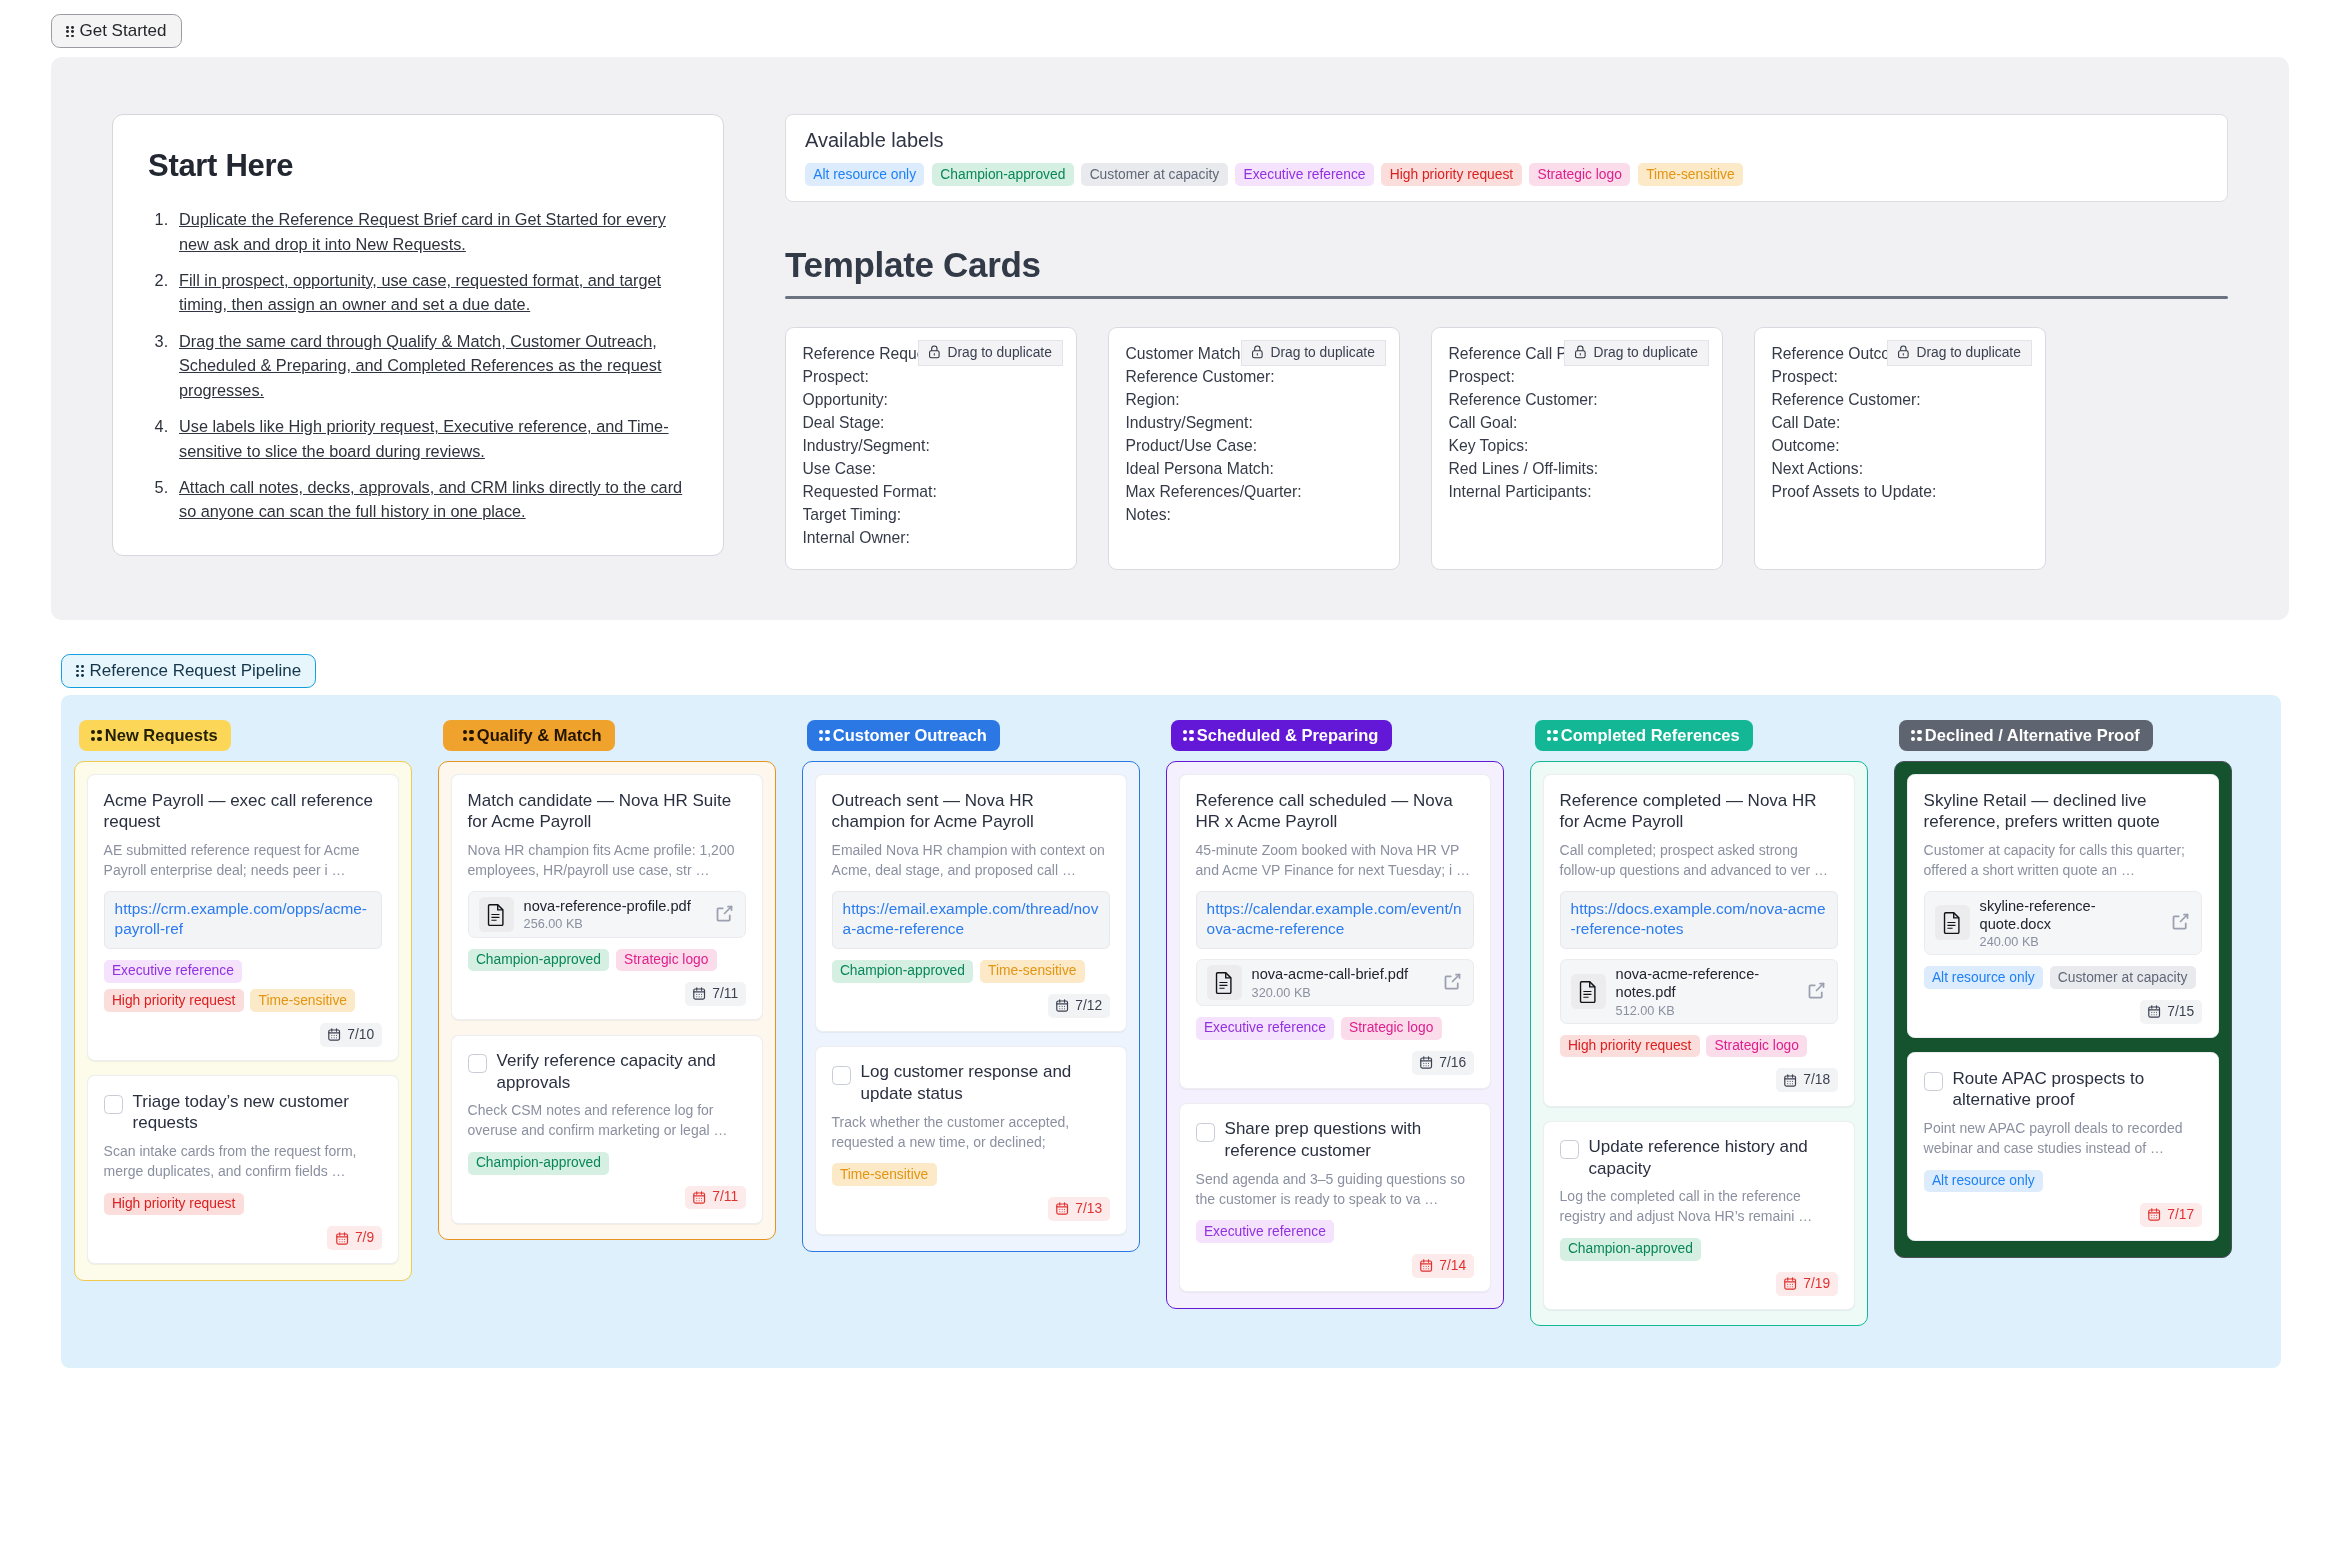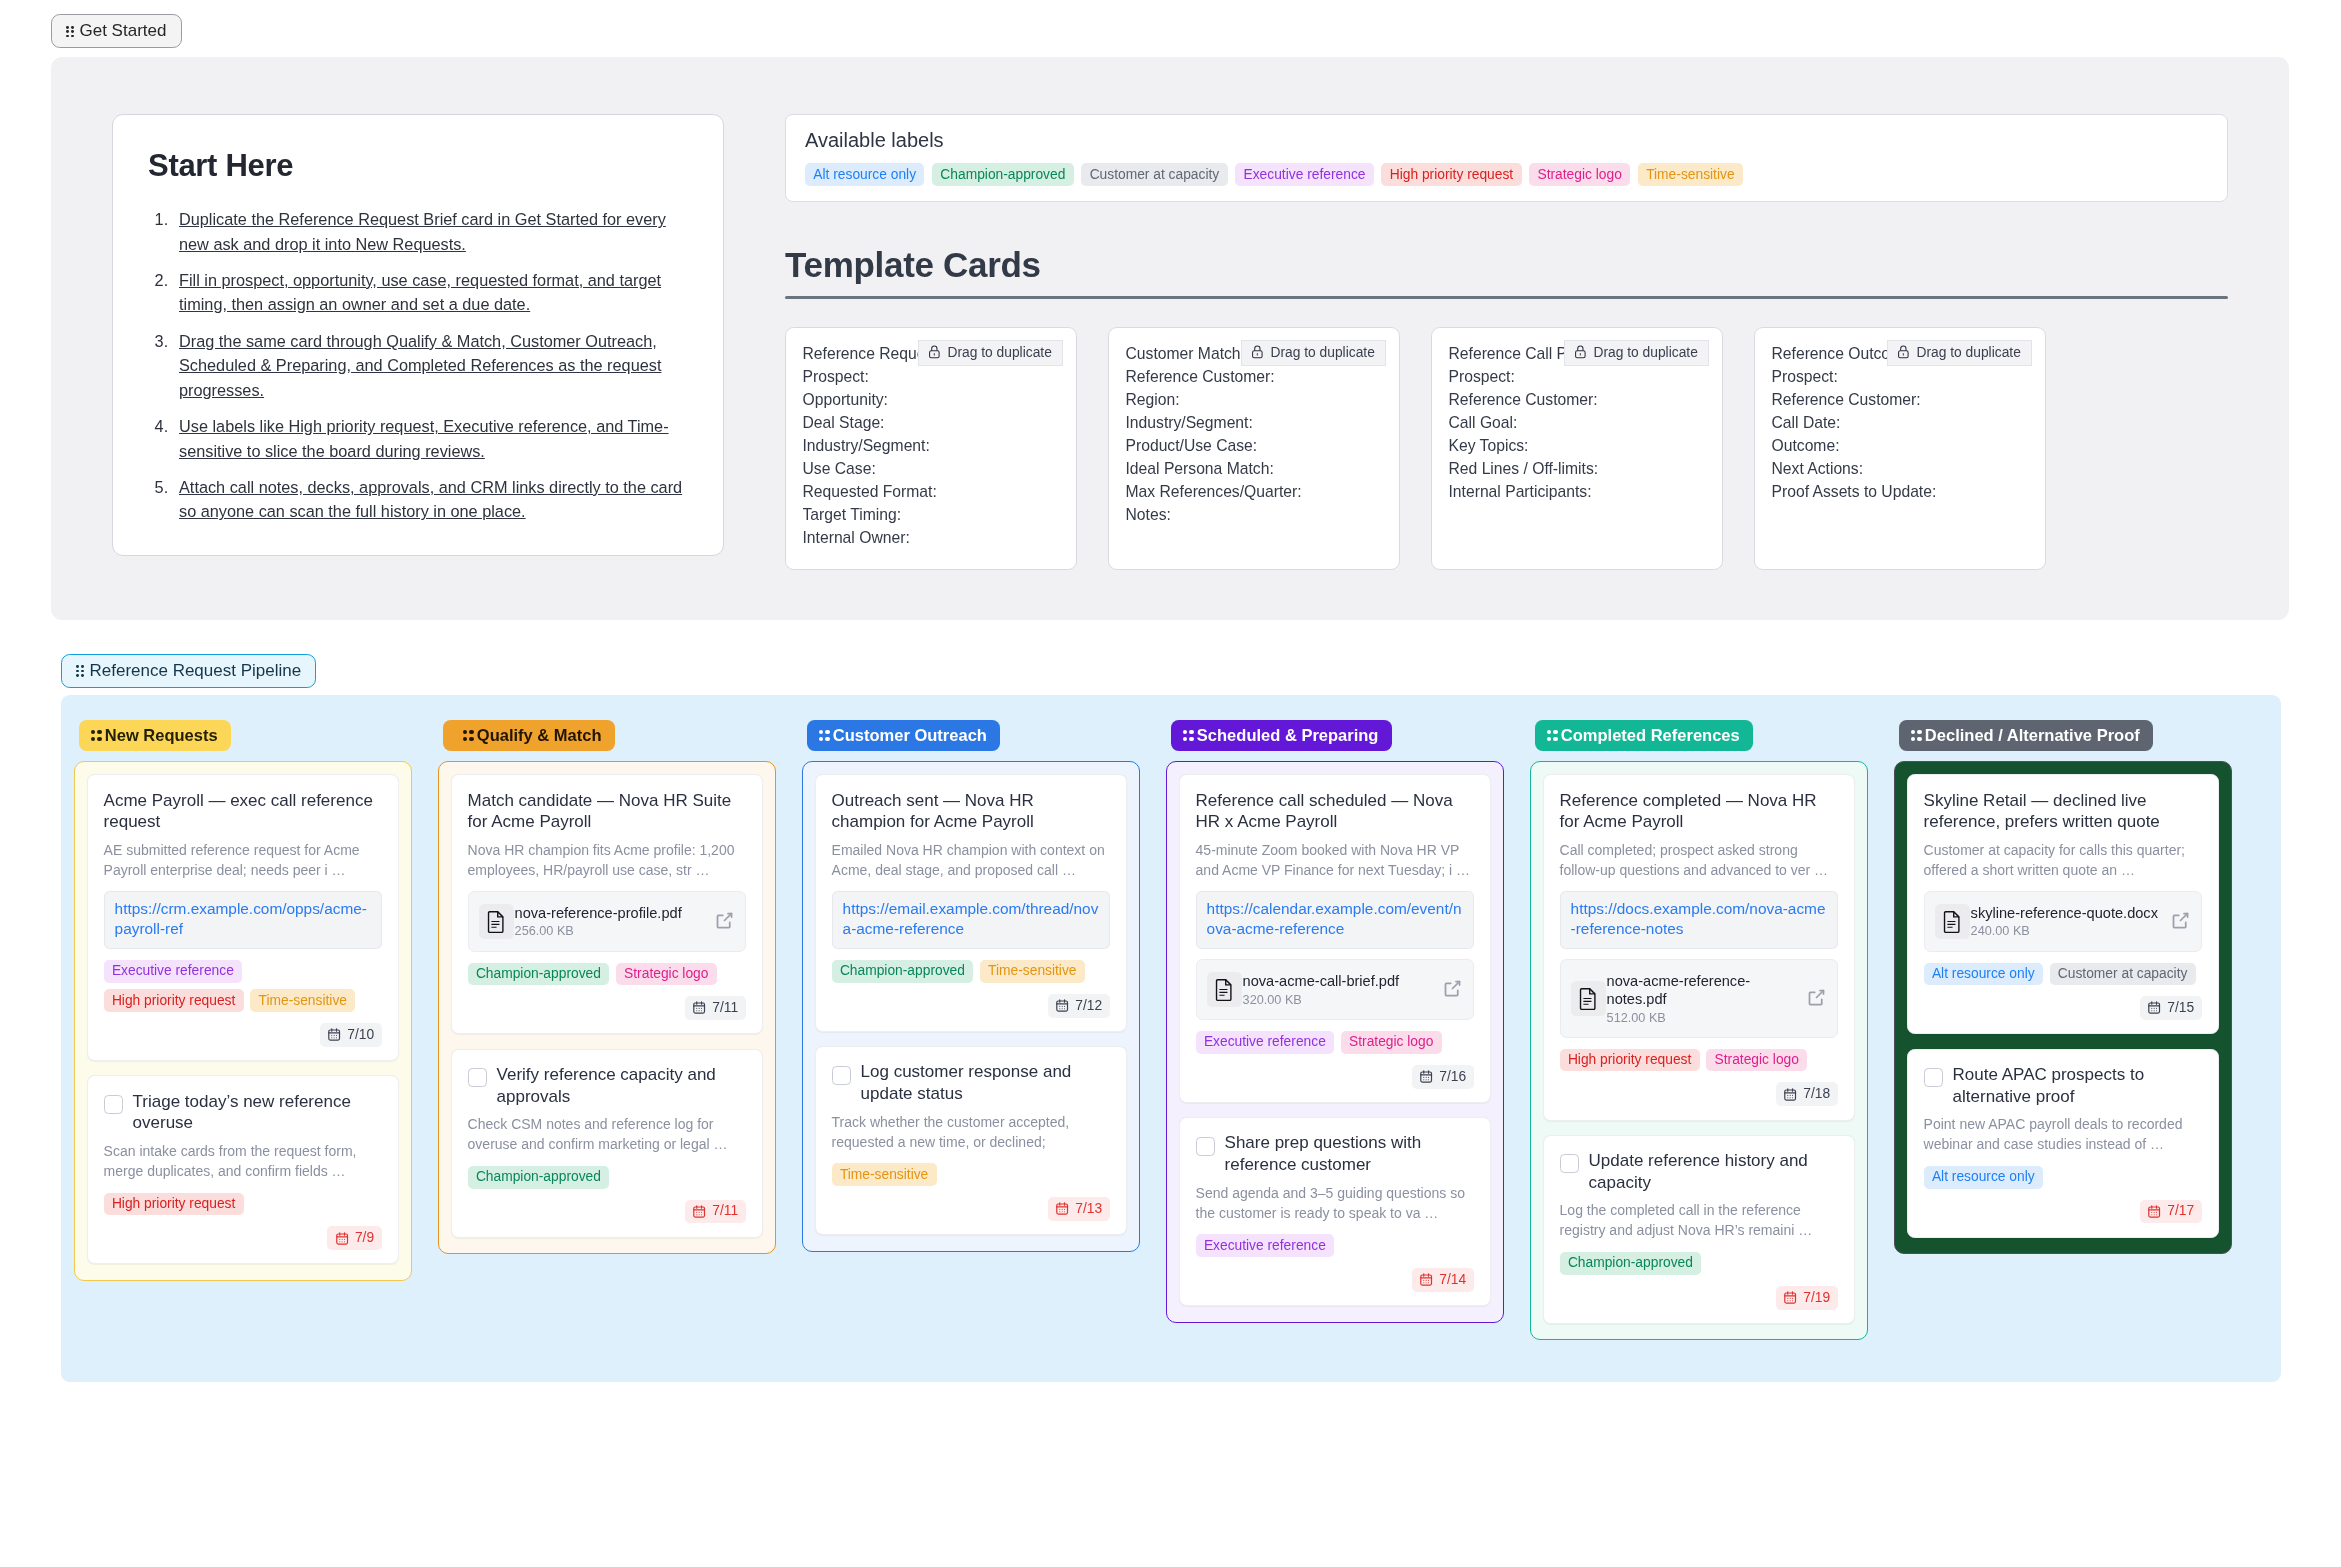--- a/index.html
+++ b/index.html
@@ -260,24 +260,24 @@
     font-size: 15.4px;
     line-height: 1.3;
     color: #2a7bf0;
     word-break: break-all;
   }
   .attach {
     margin-top: 10px;
     background: #f5f6f8;
     border: 1.1px solid #eaebef;
     border-radius: 6.6px;
-    padding: 12px 10px;
+    padding: 5px 10px;
     display: flex;
     align-items: center;
-    gap: 1px;
+    gap: 10px;
   }
   .attach-ico {
     width: 35px; height: 35px;
     background: #ececef;
     border-radius: 5.5px;
     display: flex; align-items: center; justify-content: center;
     flex: 0 0 auto;
   }
   .attach-meta { flex: 1 1 auto; min-width: 0; }
   .attach-name {
@@ -498,21 +498,21 @@
                     <circle cx="16" cy="18" r=".9" fill="#3b4150" stroke="none"></circle>
                   </svg>
                 </span>
                 <span>7/10</span>
               </span>
             </div>
           </div>
           <div class="card">
             <div class="card-head">
               <div class="checkbox"></div>
-              <div class="card-title">Triage today’s new reference overuse</div>
+              <div class="card-title">Triage today’s new customer requests</div>
             </div>
             <div class="card-desc">Scan intake cards from the request form, merge duplicates, and confirm fields …</div>
             <div class="card-labels">
               <span class="label-pill" style="background: rgb(251, 222, 220); color: rgb(218, 32, 32);">High priority request</span>
             </div>
             <div class="card-footer">
               <span class="due overdue">
                 <span>
                   <svg class="cal-ico" viewBox="0 0 24 24" fill="none" stroke="#e0312f" stroke-width="2" stroke-linecap="round">
                     <rect x="3" y="5" width="18" height="17" rx="2.5"></rect>

